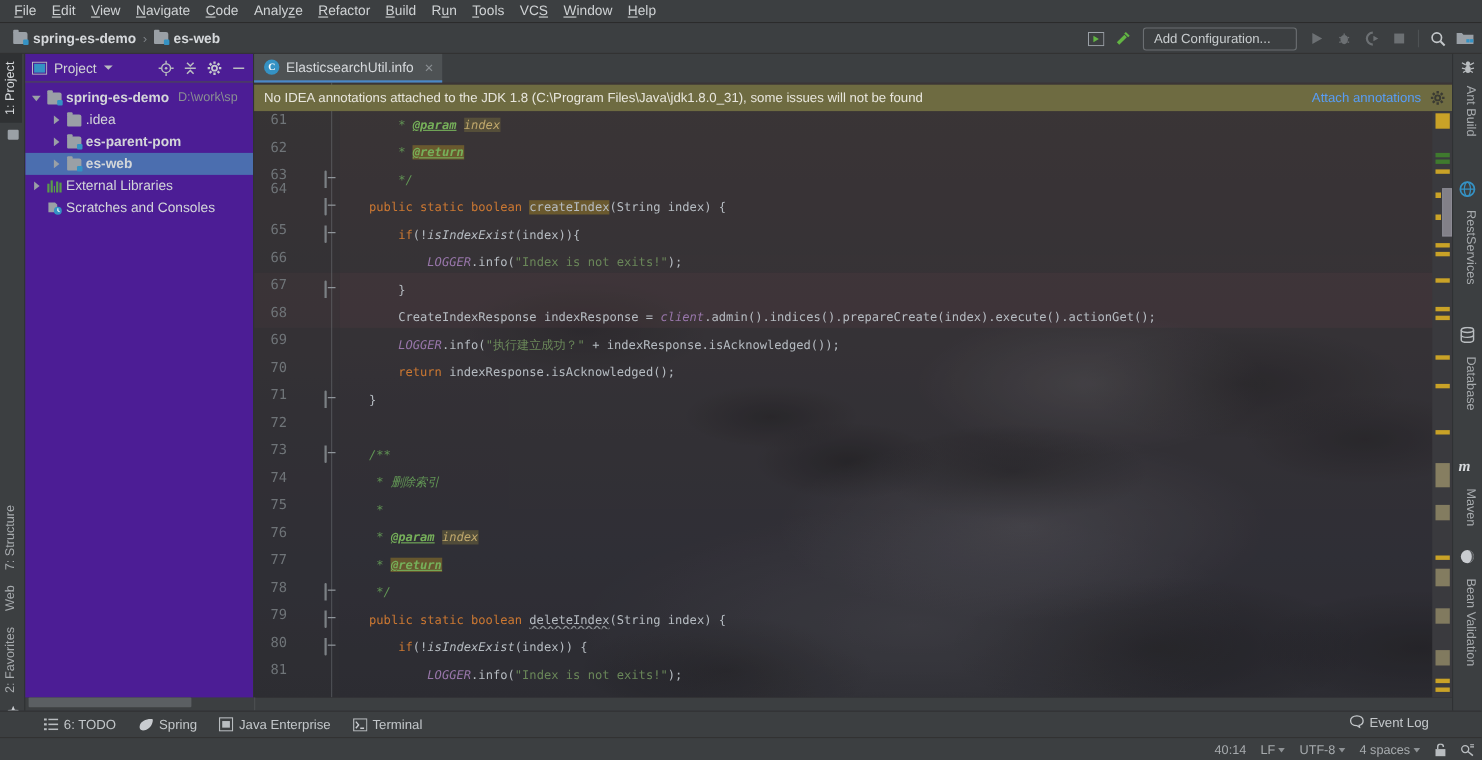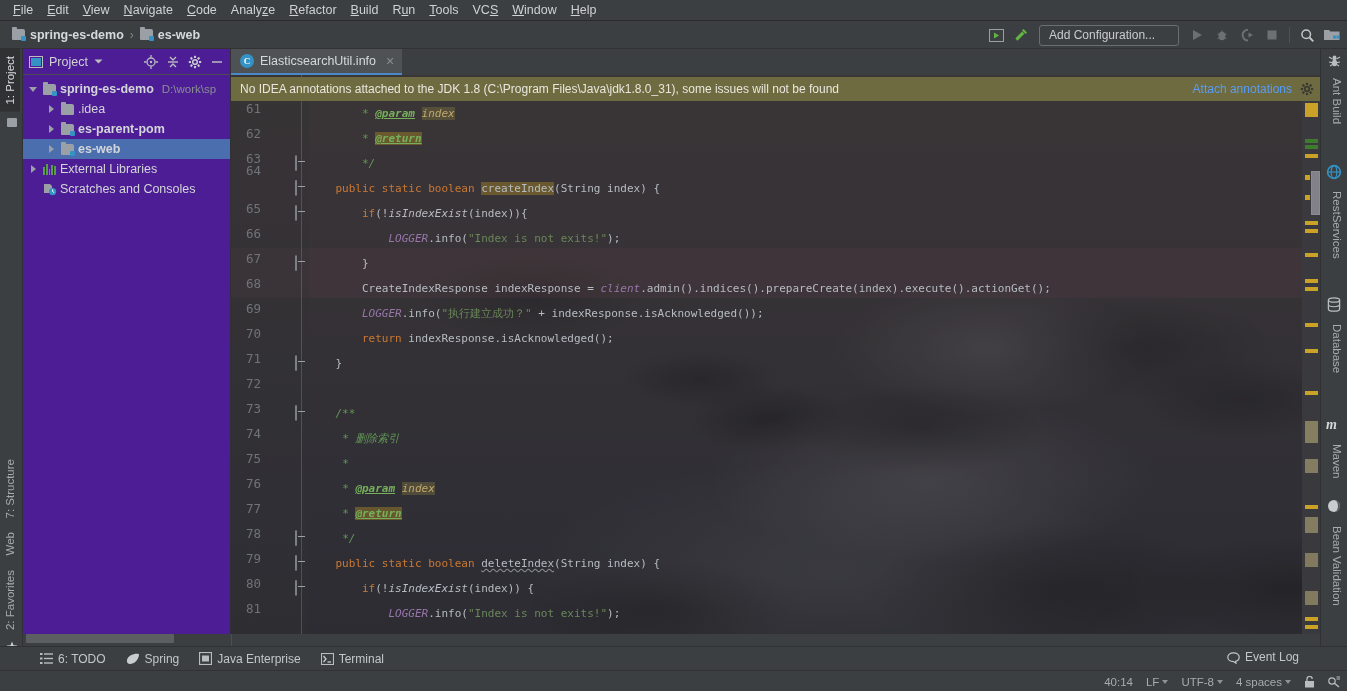--- a/index.html
+++ b/index.html
@@ -256,21 +256,21 @@
     border-top: 1px solid #323232;
   }
   .status-right {
     position: absolute; right: 6px; top: 0; height: 21px;
     display: flex; align-items: center; gap: 13px; font-size: 11.5px; color: #a7abae;
   }
   .status-item { display: flex; align-items: center; gap: 3px; cursor: default; white-space: nowrap; }
   .caretd { width:0;height:0;border-left:3px solid transparent;border-right:3px solid transparent;border-top:4px solid #8e9295;}
   .event-log {
     position: absolute; right: 48px; top: 650px;
-    display: flex; align-items: flex-end; gap: 5px;
+    display: flex; align-items: flex-start; gap: 5px;
     font-size: 12px; color: #c3c7ca; z-index: 9;
   }
   .watermark {
     position: absolute; right: 18px; top: 660px;
     font-size: 20px; color: rgba(235,238,241,0.82);
     font-family: "Liberation Sans", sans-serif; letter-spacing: 0px;
     z-index: 8; white-space: nowrap; pointer-events: none;
   }
   .todo-scroll {
     position: absolute; left: 26px; top: 634px; width: 148px; height: 9px;

